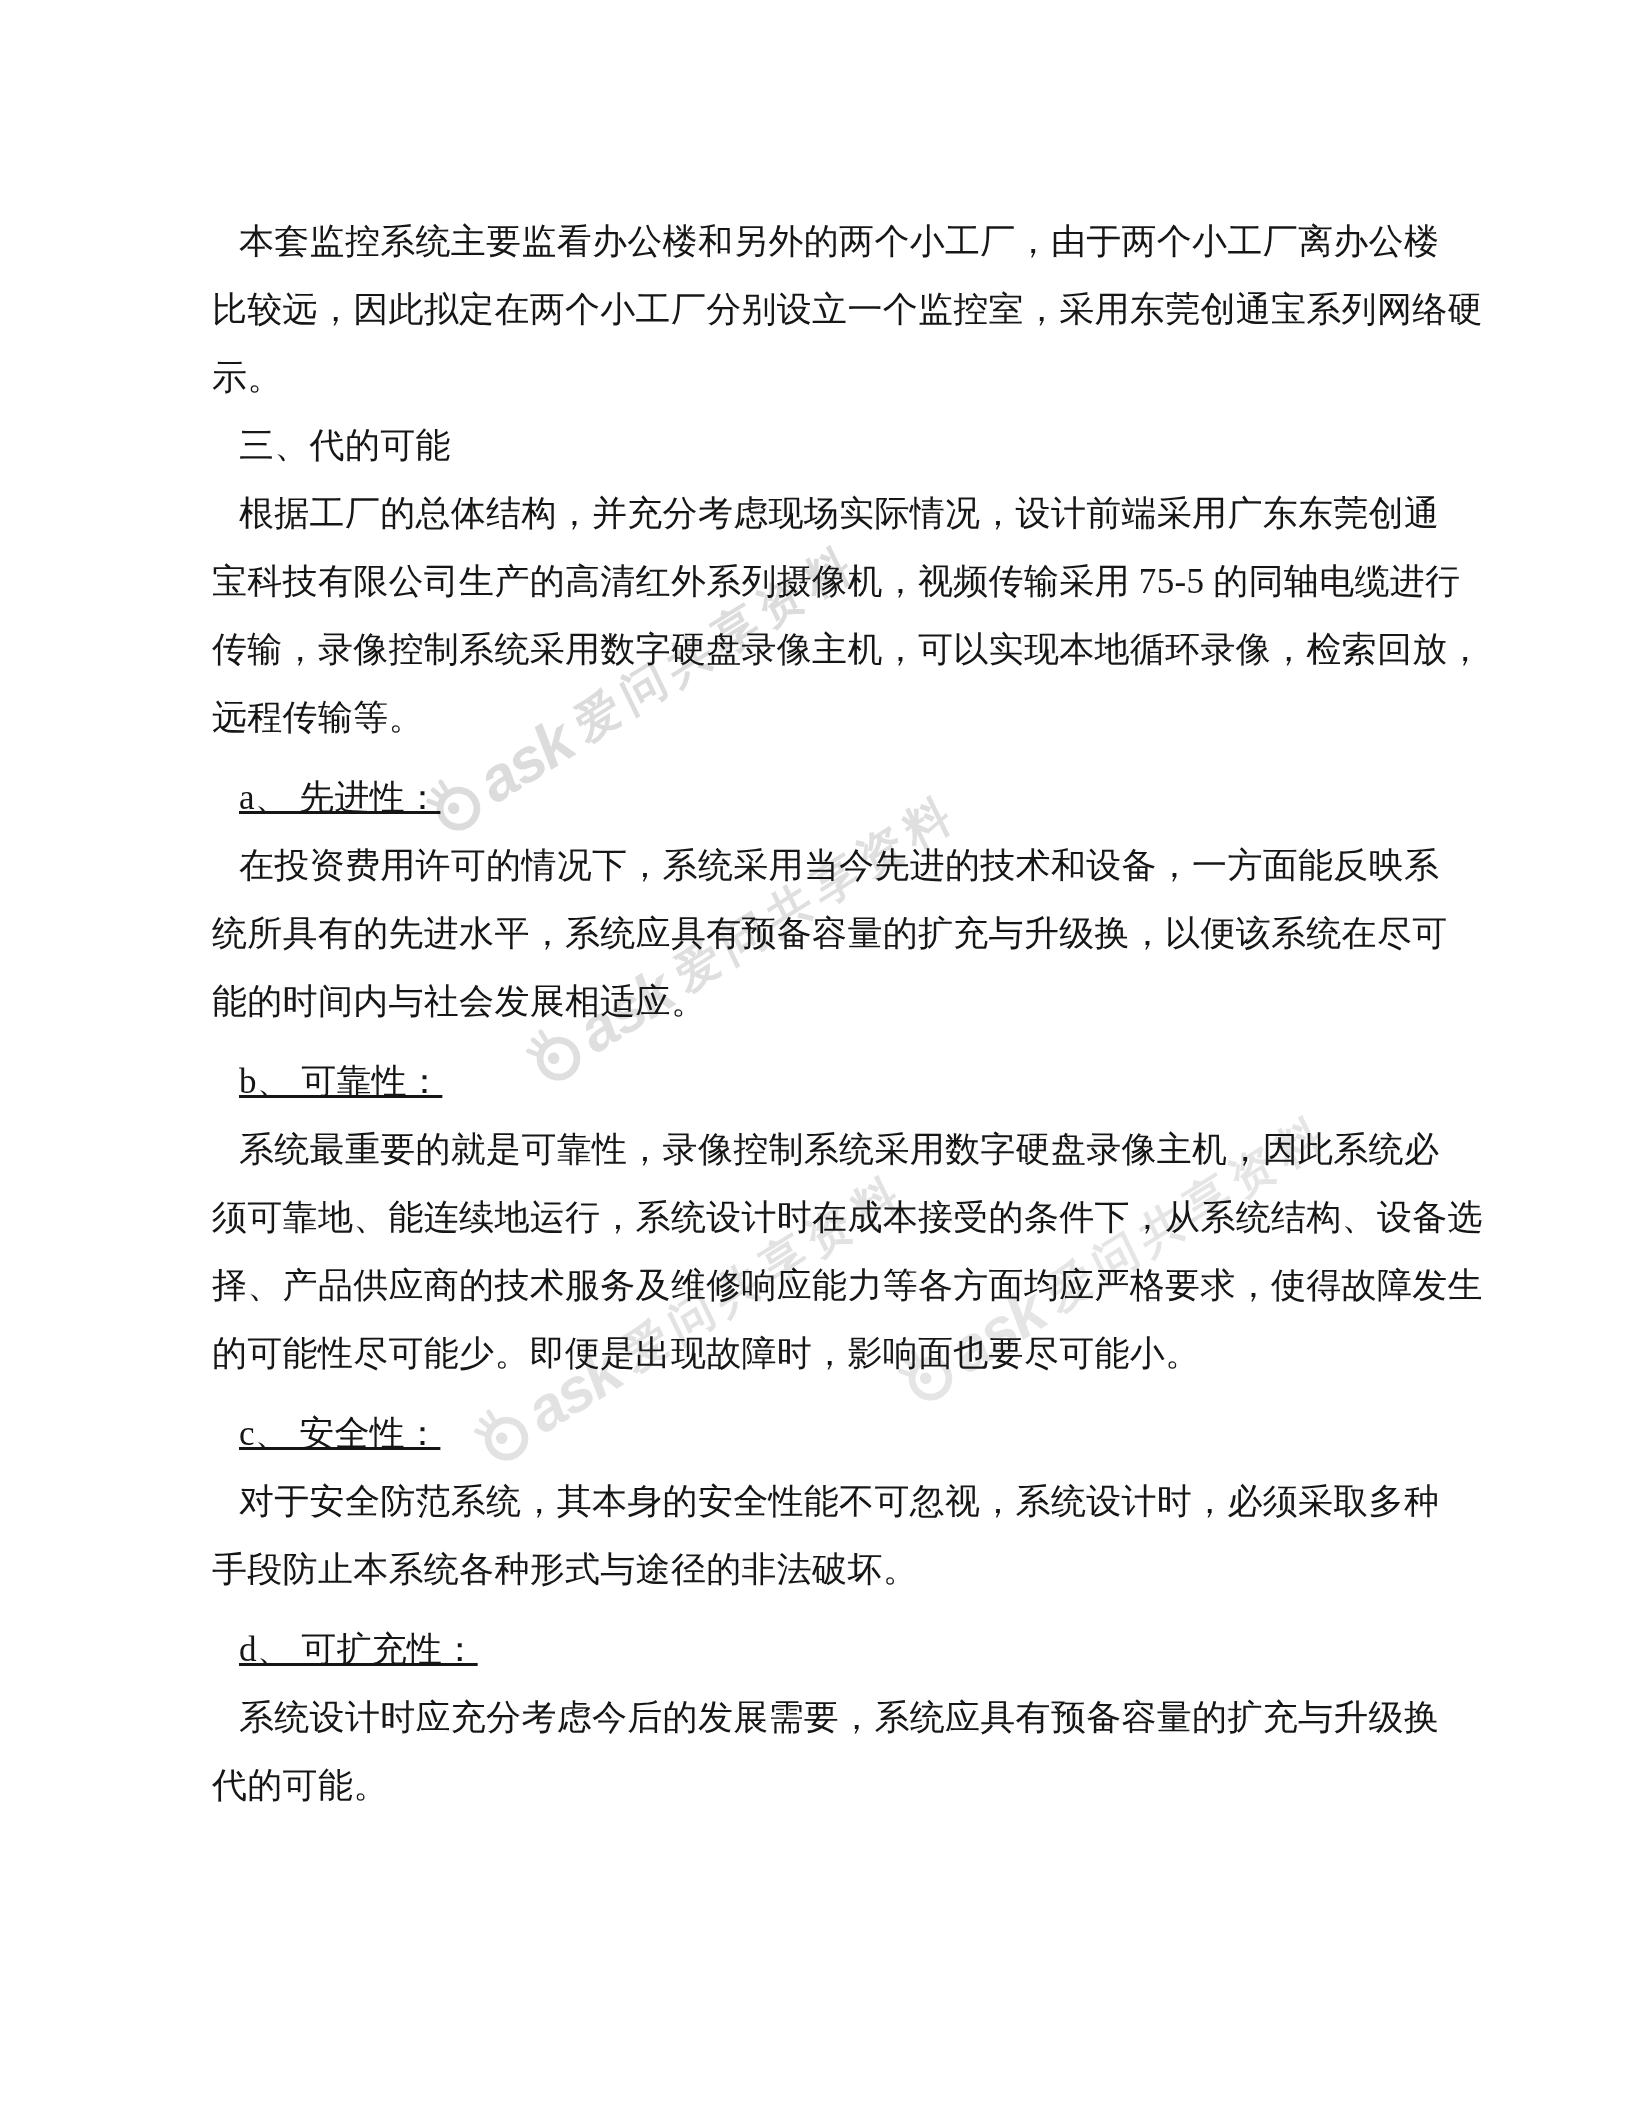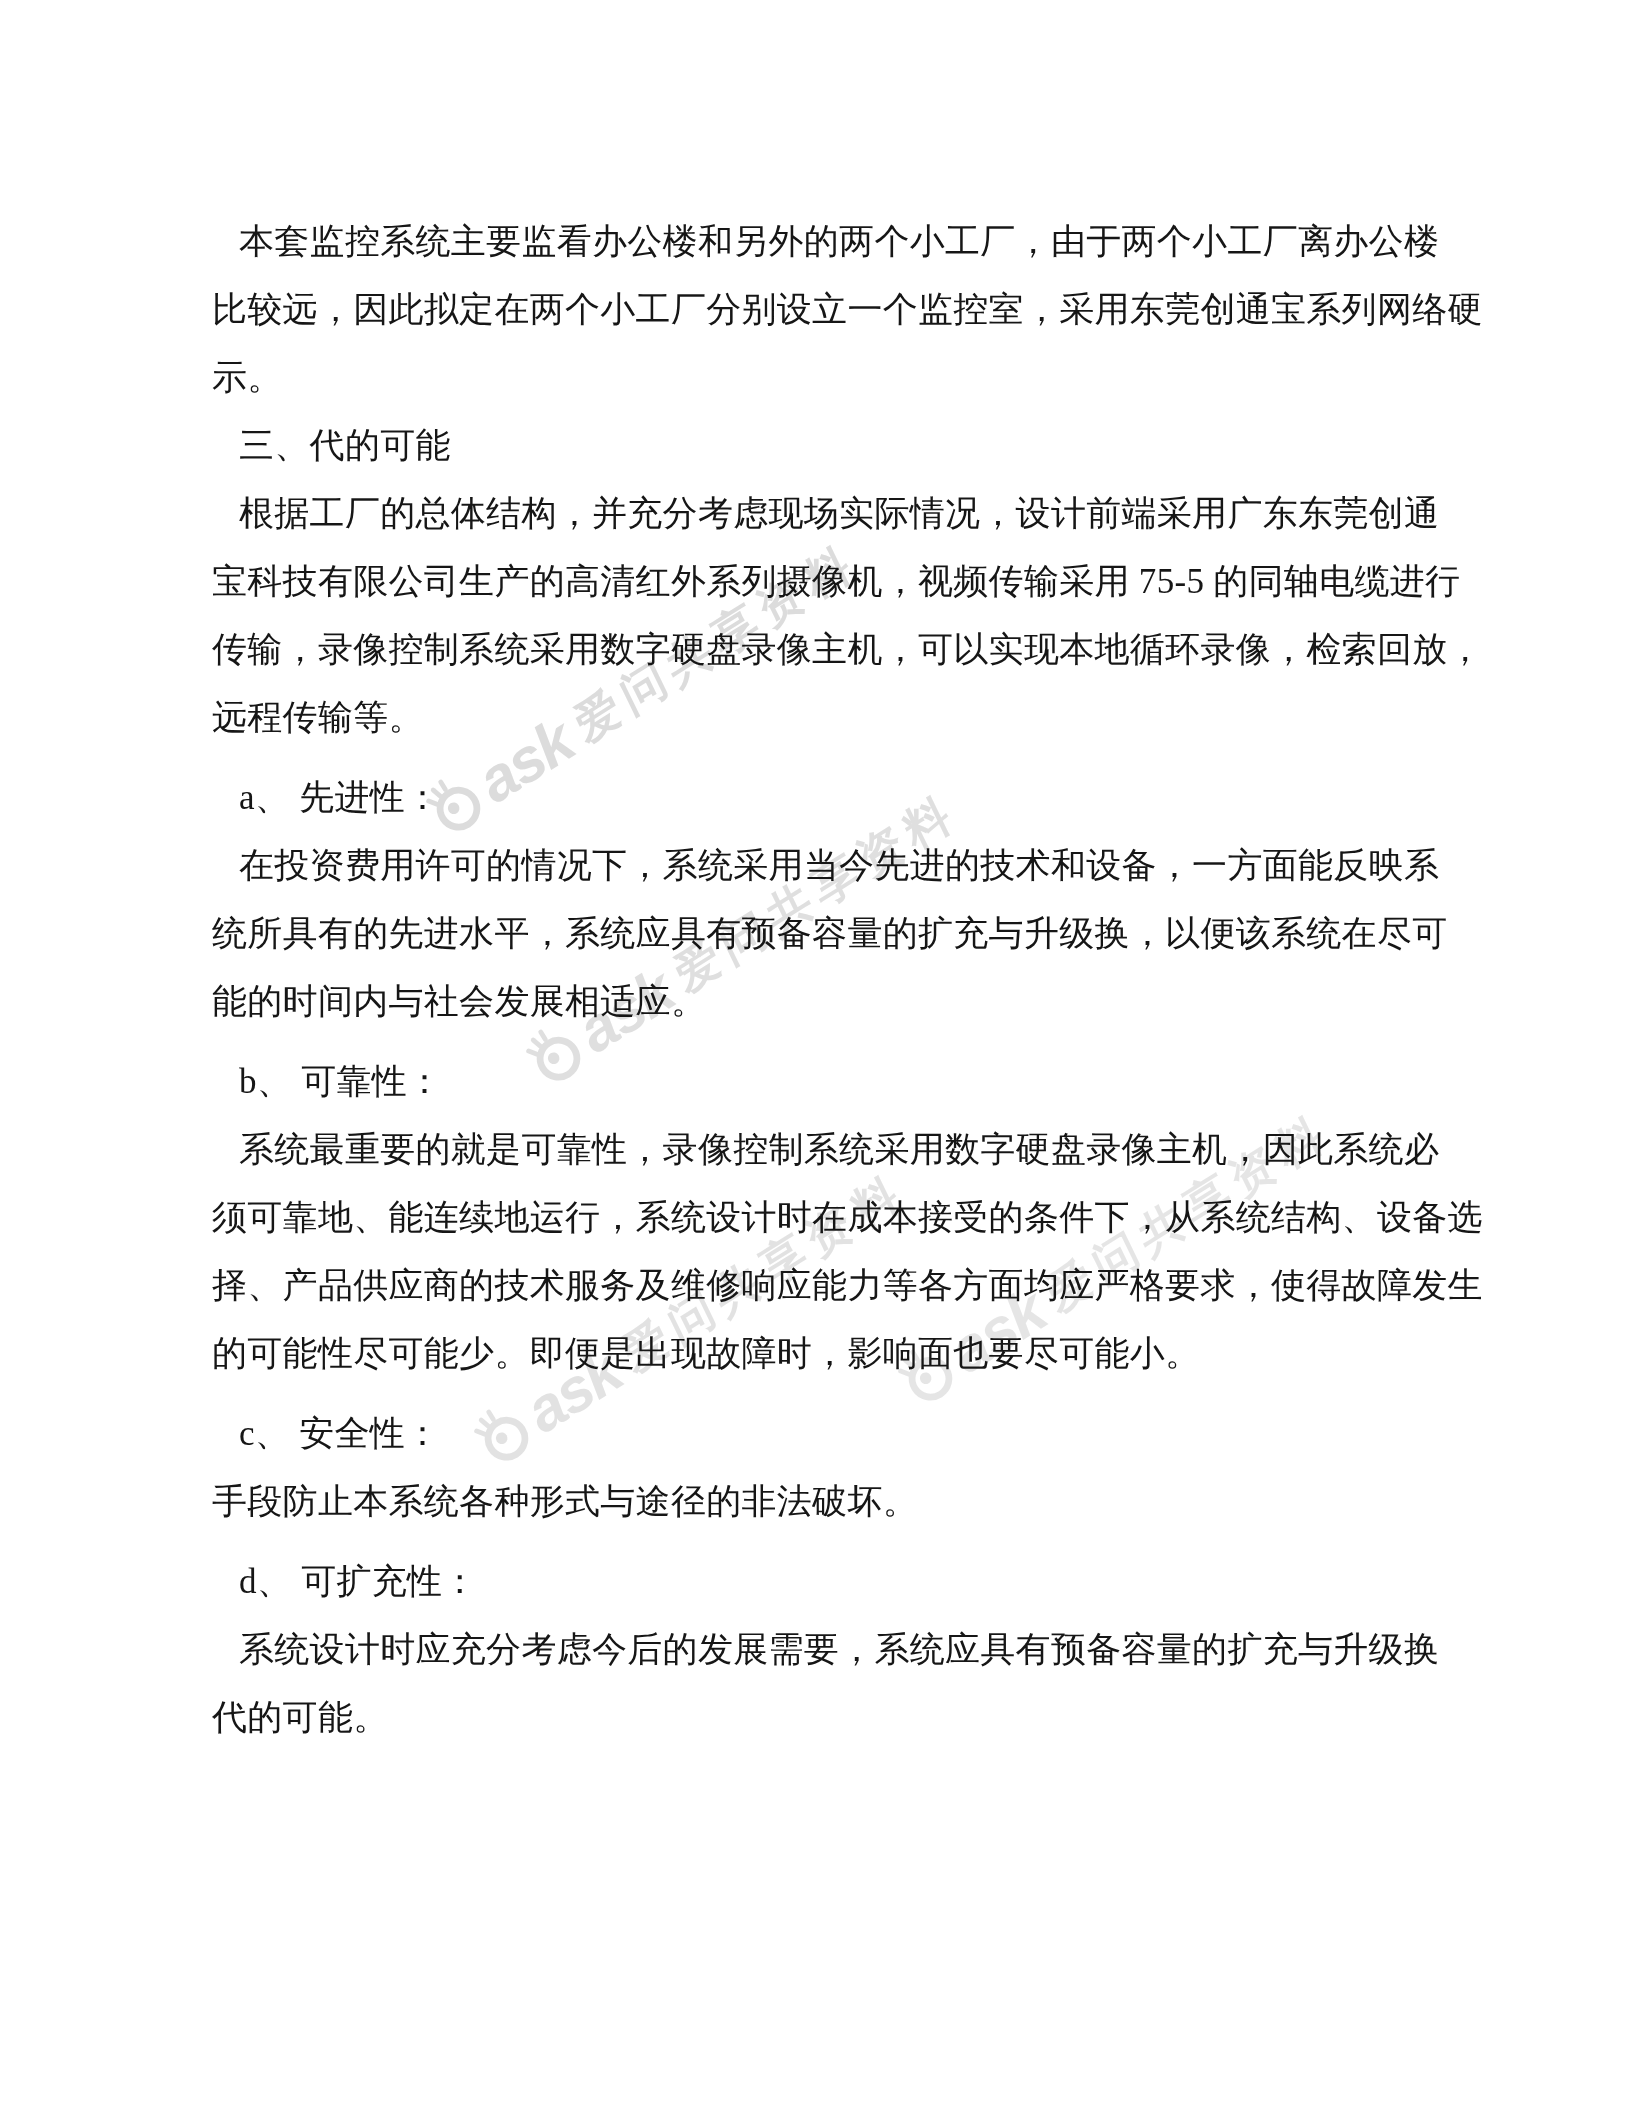--- a/index.html
+++ b/index.html
@@ -26,21 +26,21 @@
     z-index: 2;
   }
   .line {
     font-size: 35px;
     line-height: 68px;
     color: #161616;
     white-space: pre;
     letter-spacing: 0.3px;
   }
   .line.indent { text-indent: 27px; }
-  .line.gap    { margin-top: 12px; }
+  .line.gap    { margin-top: 12px; text-decoration: underline; }
   
   .wm-layer {
     position: absolute;
     inset: 0;
     z-index: 1;
     pointer-events: none;
   }
   .watermark {
     position: absolute;
     display: flex;
@@ -153,18 +153,19 @@
       <div class="line indent gap">a、 先进性：</div>
       <div class="line indent">在投资费用许可的情况下，系统采用当今先进的技术和设备，一方面能反映系</div>
       <div class="line">统所具有的先进水平，系统应具有预备容量的扩充与升级换，以便该系统在尽可</div>
       <div class="line">能的时间内与社会发展相适应。</div>
       <div class="line indent gap">b、 可靠性：</div>
       <div class="line indent">系统最重要的就是可靠性，录像控制系统采用数字硬盘录像主机，因此系统必</div>
       <div class="line">须可靠地、能连续地运行，系统设计时在成本接受的条件下，从系统结构、设备选</div>
       <div class="line">择、产品供应商的技术服务及维修响应能力等各方面均应严格要求，使得故障发生</div>
       <div class="line">的可能性尽可能少。即便是出现故障时，影响面也要尽可能小。</div>
       <div class="line indent gap">c、 安全性：</div>
+      <div class="line indent">对于安全防范系统，其本身的安全性能不可忽视，系统设计时，必须采取多种</div>
       <div class="line">手段防止本系统各种形式与途径的非法破坏。</div>
       <div class="line indent gap">d、 可扩充性：</div>
       <div class="line indent">系统设计时应充分考虑今后的发展需要，系统应具有预备容量的扩充与升级换</div>
       <div class="line">代的可能。</div>
     </div>
 </div>
 
 </body></html>

